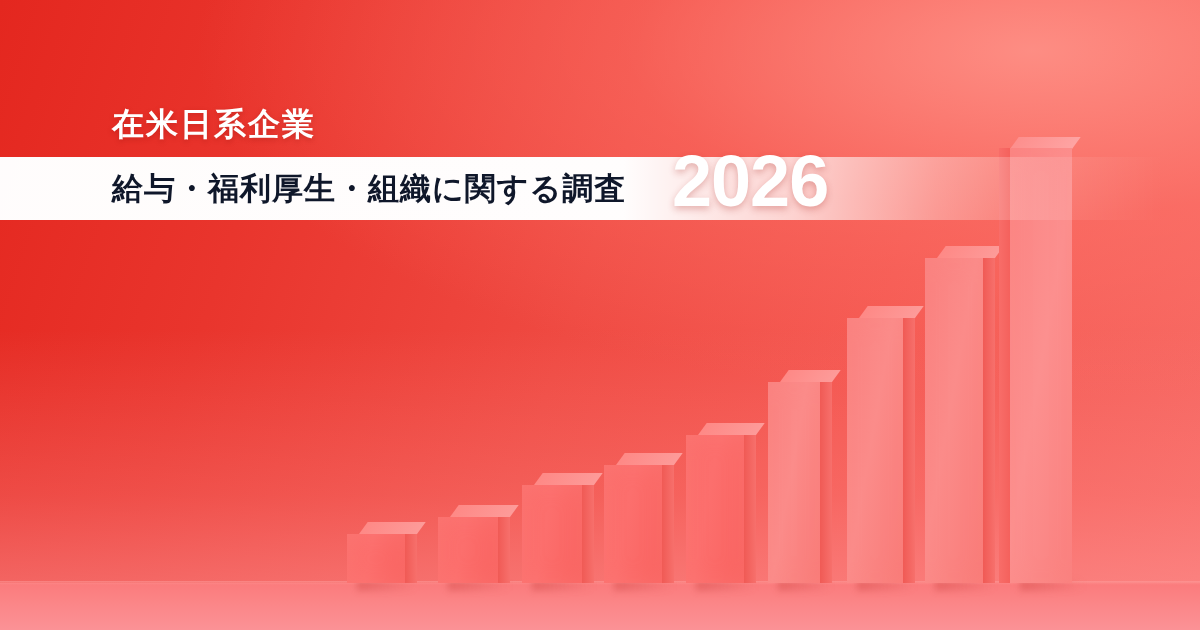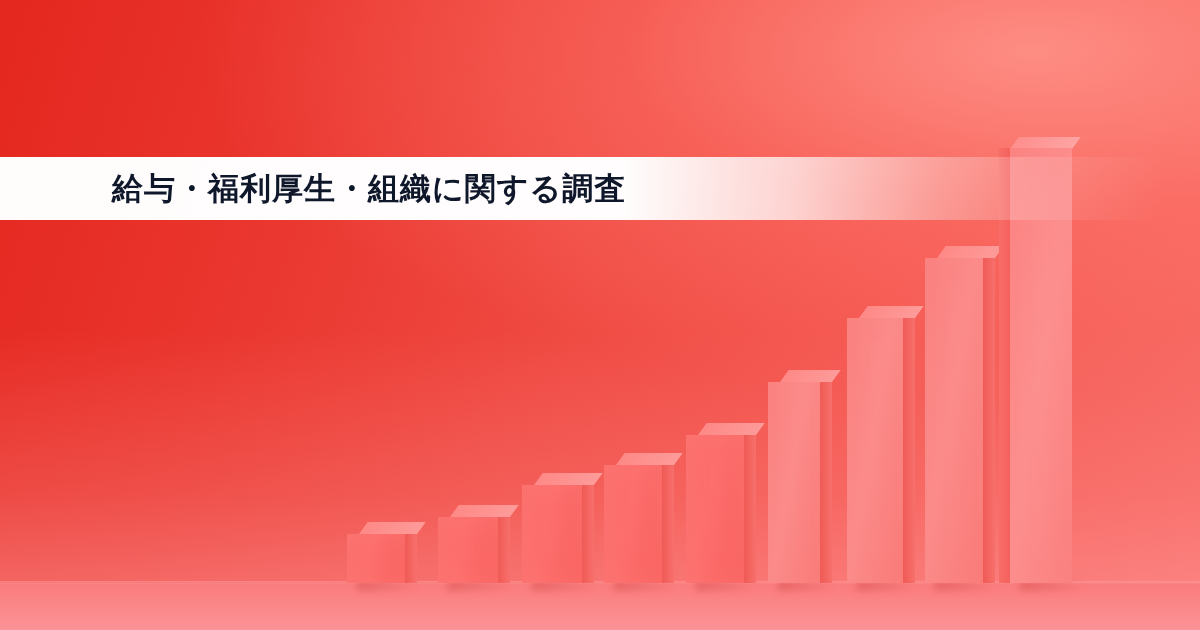--- a/index.html
+++ b/index.html
@@ -155,18 +155,20 @@
       <div class="front"></div>
     </div>
     <div class="bar lit" style="left:1010px;width:62px;height:435px;">
       <div class="shadow" style="left:10px;width:64px;"></div>
       <div class="side" style="left:-11px;background:linear-gradient(to right,#f86d69,#f4605b);"></div>
       <div class="top" style="top:-11px;left:0px;transform:skewX(-36deg);transform-origin:right bottom;background:linear-gradient(to right,#fd8f8d,#fea4a3);"></div>
       <div class="front" style="background:linear-gradient(100deg,#fb8381 0%,#fc908f 50%,#fa807e 100%);"></div>
     </div>
   </div>
 
+  <div class="eyebrow">在米日系企業</div>
 
   <div class="band"></div>
   <div class="band-sub">給与・福利厚生・組織に関する調査</div>
+  <div class="year">2026</div>
 
 
 </div>
 
 </body></html>

